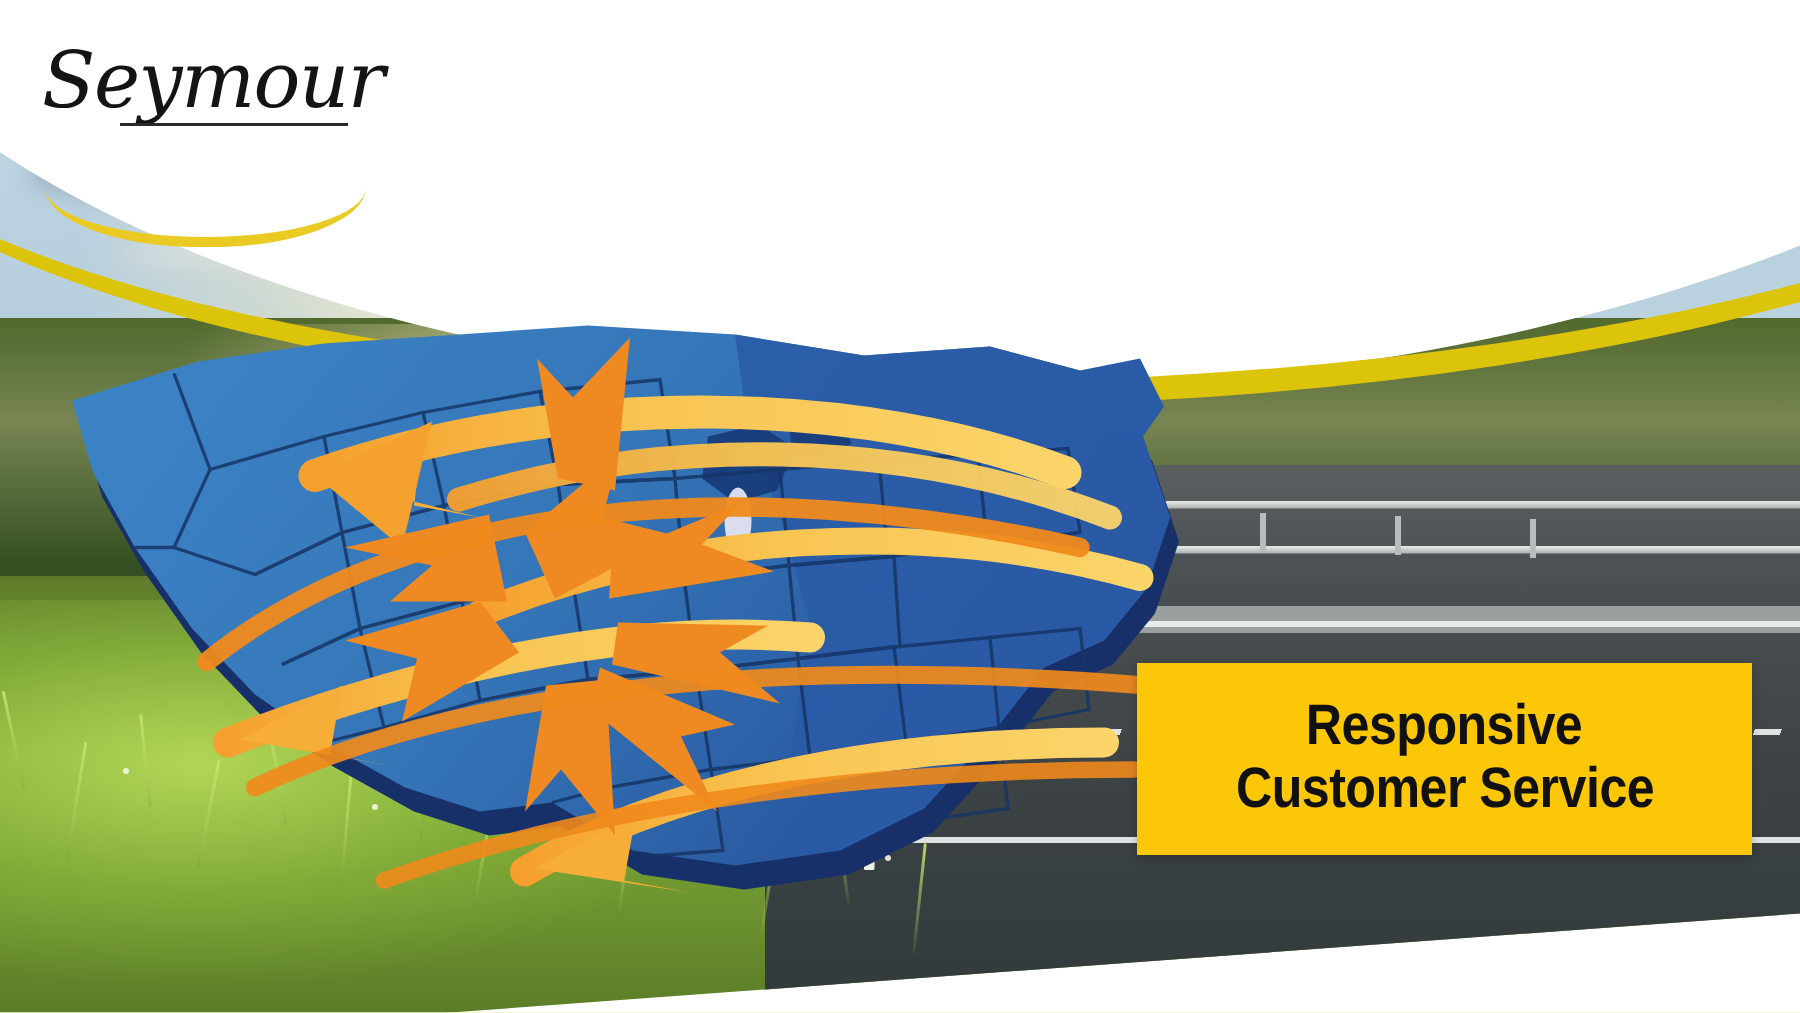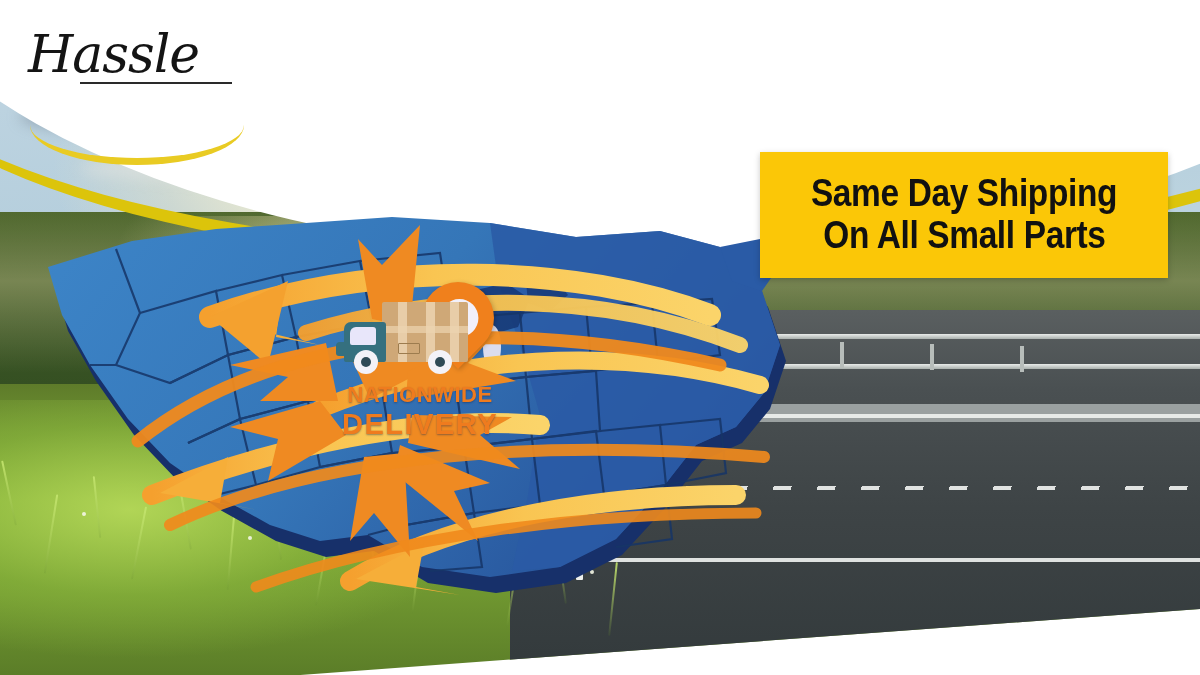--- a/index.html
+++ b/index.html
@@ -597,51 +597,27 @@
           <path d="M352 124 L338 44 L362 70 L400 30 L390 132 Z" fill="#ef8a22"></path>
         </g>
 
         <path d="M118 246 C250 140 470 118 700 170" stroke="#f08a1c" stroke-width="13" fill="none" stroke-linecap="round" opacity=".95"></path>
         <path d="M150 330 C300 258 520 244 744 262" stroke="#f08a1c" stroke-width="12" fill="none" stroke-linecap="round" opacity=".92"></path>
         <path d="M236 392 C380 340 560 318 736 318" stroke="#f08a1c" stroke-width="11" fill="none" stroke-linecap="round" opacity=".9"></path>
       </g>
     </svg>
   </div>
 
-  <div class="delivery-group">
-    <div class="pin">
-      <div class="pin-hole"></div>
-    </div>
-    <div class="truck">
-      <div class="truck-box">
-        <div class="truck-box-band" style="left:16px;"></div>
-        <div class="truck-box-band" style="left:44px;"></div>
-        <div class="truck-box-band" style="left:68px;"></div>
-        <div class="truck-box-hband"></div>
-        <div class="truck-label"></div>
-      </div>
-      <div class="truck-nose"></div>
-      <div class="truck-cab">
-        <div class="truck-window"></div>
-      </div>
-      <div class="wheel" style="left:18px;"></div>
-      <div class="wheel" style="left:92px;"></div>
-    </div>
-    <div class="nw-text">
-      <div class="nw-line1">NATIONWIDE</div>
-      <div class="nw-line2">DELIVERY</div>
-    </div>
-  </div>
 
   <div class="logo">
     <div class="logo-swoosh"></div>
-    <div class="logo-script">Hassle</div>
+    <div class="logo-script">Seymour</div>
     <div class="logo-underline"></div>
   </div>
 
-  <div id="box-1" class="feature-box">
-    <div class="feature-line">Same Day Shipping</div>
-    <div class="feature-line">On All Small Parts</div>
+
+
+  <div id="box-3" class="feature-box">
+    <div class="feature-line">Responsive</div>
+    <div class="feature-line">Customer Service</div>
   </div>
 
-
-
 </div>
 
 </body></html>

